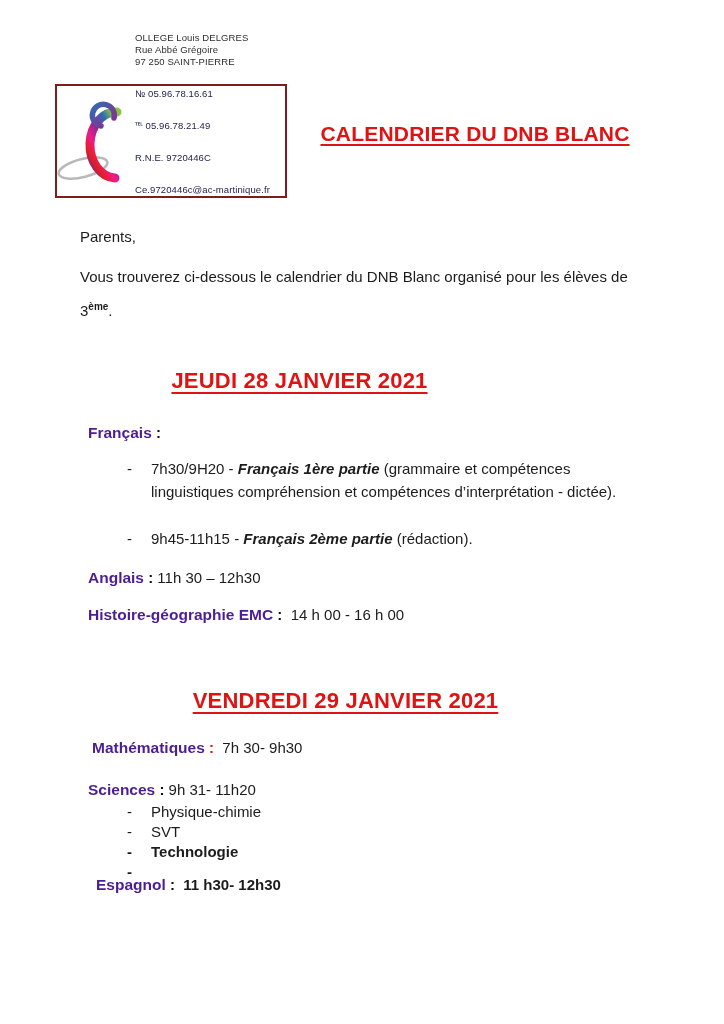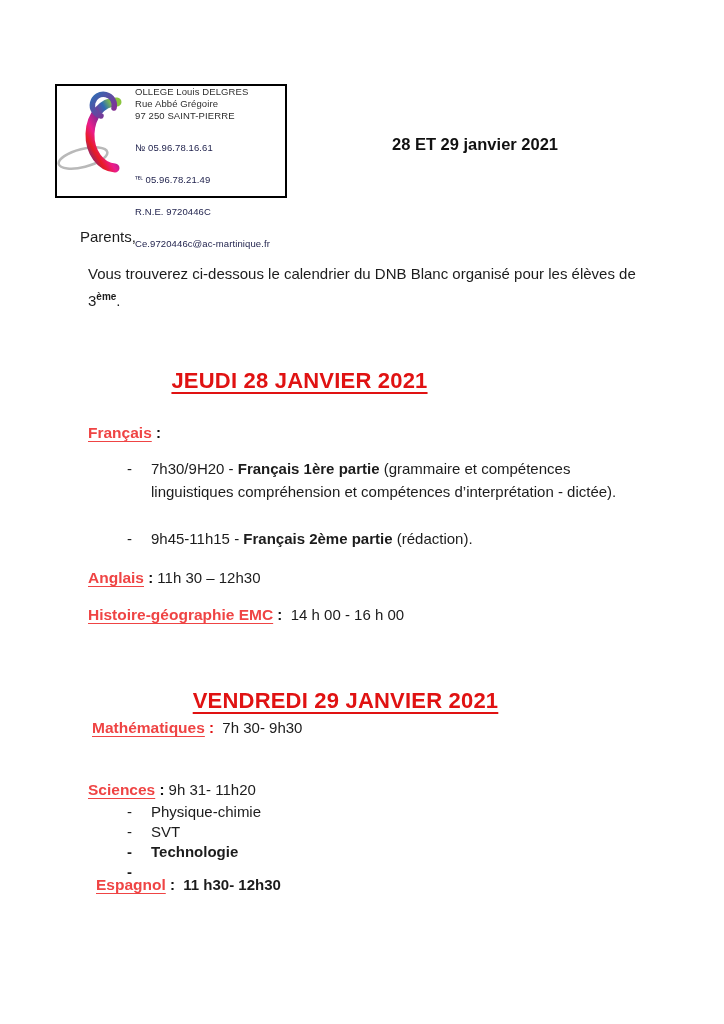--- a/index.html
+++ b/index.html
@@ -14,24 +14,24 @@
     font-family: "Liberation Sans", sans-serif;
     color: #1c1c1c;
     overflow: hidden;
   }
   .abs { position: absolute; }
 
   
   .logo-box {
     left: 55px; top: 84px;
     width: 228px; height: 110px;
-    border: 2px solid #000000;
+    border: 2px solid #7f1d1d;
     background: #fff;
     display: flex;
-    align-items: flex-start;
+    align-items: flex-end;
   }
   .logo-mark {
     width: 78px; height: 100px;
     flex: 0 0 78px;
     position: relative;
   }
   .logo-text {
     flex: 1;
     font-size: 9.5px;
     line-height: 12px;
@@ -59,24 +59,24 @@
   .doc-subtitle {
     margin-top: 13px;
     font-size: 16.5px;
     font-weight: bold;
     color: #111;
   }
 
   
   .salutation { left: 80px; top: 228px; font-size: 15px; }
   .intro-par {
-    left: 88px; top: 262px;
+    left: 80px; top: 262px;
     width: 565px;
     font-size: 15px;
-    line-height: 23px;
+    line-height: 30px;
   }
   .intro-par sup { font-size: 10px; font-weight: bold; }
 
   
   .day-heading {
     left: 0; width: 599px;
     text-align: center;
     font-size: 22px;
     font-weight: bold;
     color: var(--accent, #e01212);
@@ -86,47 +86,46 @@
     letter-spacing: 0.2px;
   }
   .day1-heading { top: 368px; }
   .day2-heading { top: 688px; padding-left: 46px; }
 
   
   .subject-line { font-size: 15px; }
   .subject-label {
     font-weight: bold;
     font-size: 15.5px;
-    text-decoration: underline;
     text-underline-offset: 3px;
-    color: #ef4444;
+    color: #4c1d95;
   }
   .subject-colon { font-weight: bold; color: #111; }
   .red-colon { color: var(--accent, #e01212); }
   .time-text { font-size: 15px; color: #1c1c1c; }
   .time-bold { font-weight: 600; }
 
   .francais-line  { left: 88px; top: 424px; }
   .anglais-line   { left: 88px; top: 569px; }
   .histoire-line  { left: 88px; top: 606px; }
-  .maths-line     { left: 92px; top: 719px; }
+  .maths-line     { left: 92px; top: 739px; }
   .sciences-line  { left: 88px; top: 781px; }
   .espagnol-line  { left: 96px; top: 876px; }
 
   
   .bullet-list { left: 127px; top: 457px; width: 490px; }
   .bullet-item {
     display: flex;
     font-size: 15px;
     line-height: 23px;
     margin-bottom: 24px;
   }
   .bullet-dash { flex: 0 0 24px; }
   .bullet-text { flex: 1; width: 465px; }
-  .bullet-text b { font-weight: bold; }
+  .bullet-text b { font-weight: bold; font-style: italic; }
 
   .sciences-sublist { left: 127px; top: 802px; }
   .sci-item {
     display: flex;
     font-size: 15px;
     line-height: 20px;
   }
   .sci-item .bullet-dash { flex: 0 0 24px; }
   .sci-bold { font-weight: bold; }
 </style>
@@ -163,21 +162,21 @@
     <div class="ident">Rue Abbé Grégoire</div>
     <div class="ident">97 250 SAINT-PIERRE</div>
     <div class="contact"><span>№</span> <span>05.96.78.16.61</span></div>
     <div class="contact"><span>℡</span> <span>05.96.78.21.49</span></div>
     <div class="contact">R.N.E. 9720446C</div>
     <div class="contact">Ce.9720446c@ac-martinique.fr</div>
   </div>
 </div>
 
 <div class="abs title-block">
-  <div class="doc-subtitle">28 ET 29 janvier 2021</div>
+  <div class="doc-title">CALENDRIER DU DNB BLANC</div>
 </div>
 
 <div class="abs salutation">Parents,</div>
 <div class="abs intro-par"><span>Vous trouverez ci-dessous le calendrier du DNB Blanc organisé pour les élèves de 3</span><sup>ème</sup><span>.</span></div>
 
 <div class="abs day-heading day1-heading">JEUDI 28 JANVIER 2021</div>
 
 <div class="abs subject-line francais-line">
   <span class="subject-label">Français</span><span class="subject-colon"> :</span>
 </div>

